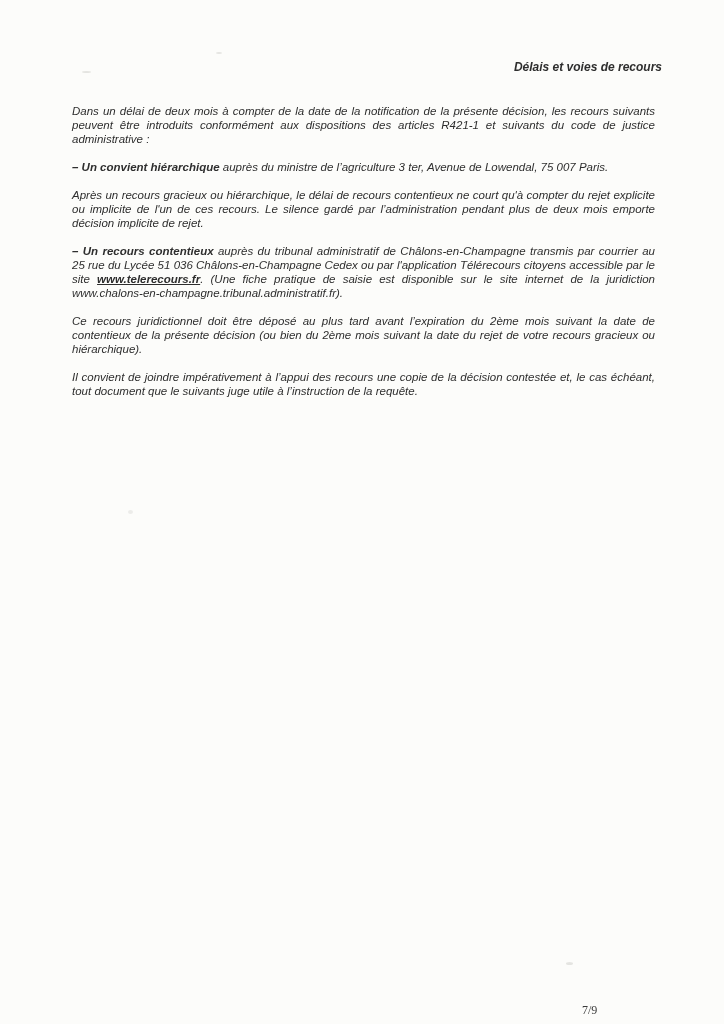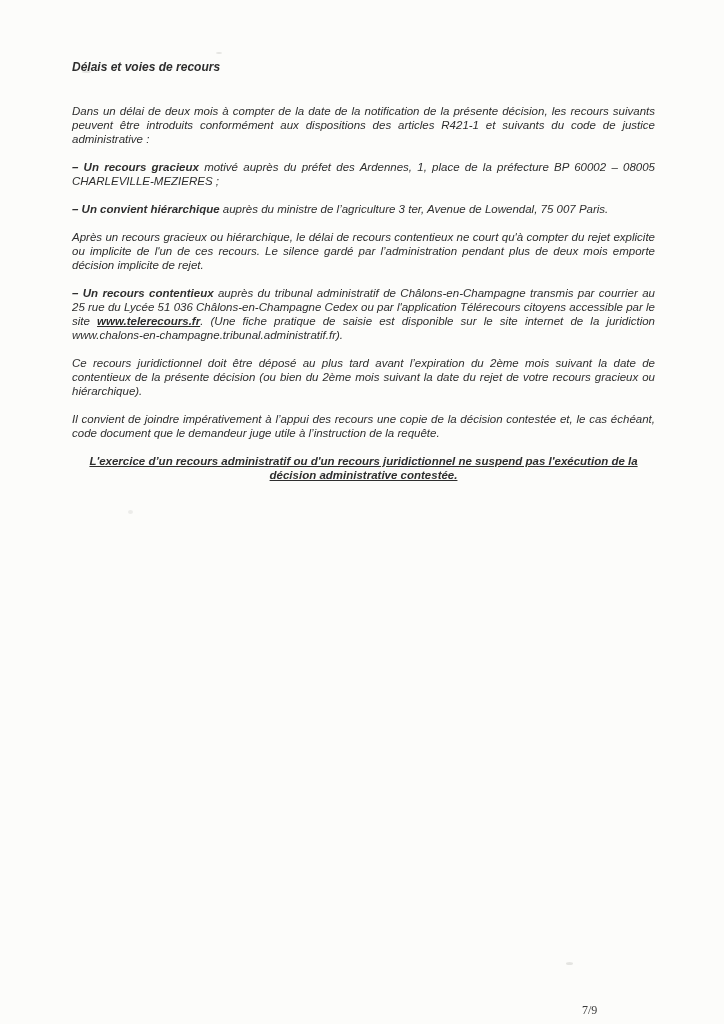--- a/index.html
+++ b/index.html
@@ -24,21 +24,21 @@
     left: 72px;
     top: 60px;
     width: 590px;
     font-family: "Liberation Sans", sans-serif;
     font-style: italic;
     font-size: 11.5px;
     line-height: 14px;
     color: #2e2e2e;
   }
   .doc-title {
-    text-align: left;
+    text-align: right;
     font-weight: bold;
     font-size: 12px;
     margin: 0 0 30px 0;
   }
   .paragraphs p {
     margin: 0 7px 14px 0;
     text-align: justify;
   }
   .paragraphs p.center {
     text-align: center;
@@ -73,24 +73,22 @@
 <div class="page" style="background: rgb(252, 252, 250);">
   <span class="speck s1"></span>
   <span class="speck s2"></span>
   <span class="speck s3"></span>
   <span class="speck s4"></span>
 
   <div class="content" style="color: rgb(46, 46, 46);">
     <div class="doc-title">Délais et voies de recours</div>
     <div class="paragraphs" id="paragraphs">
         <p><span>Dans un délai de deux mois à compter de la date de la notification de la présente décision, les recours suivants peuvent être introduits conformément aux dispositions des articles R421-1 et suivants du code de justice administrative :</span></p>
-        <p><span class="b">– Un recours gracieux</span><span> motivé auprès du préfet des Ardennes, 1, place de la préfecture BP 60002 – 08005 CHARLEVILLE-MEZIERES ;</span></p>
         <p><span class="b">– Un convient hiérarchique</span><span> auprès du ministre de l’agriculture 3 ter, Avenue de Lowendal, 75 007 Paris.</span></p>
         <p><span>Après un recours gracieux ou hiérarchique, le délai de recours contentieux ne court qu'à compter du rejet explicite ou implicite de l'un de ces recours. Le silence gardé par l’administration pendant plus de deux mois emporte décision implicite de rejet.</span></p>
         <p><span class="b">– Un recours contentieux</span><span> auprès du tribunal administratif de Châlons-en-Champagne transmis par courrier au 25 rue du Lycée 51 036 Châlons-en-Champagne Cedex ou par l'application Télérecours citoyens accessible par le site </span><span class="b u">www.telerecours.fr</span><span>. (Une fiche pratique de saisie est disponible sur le site internet de la juridiction www.chalons-en-champagne.tribunal.administratif.fr).</span></p>
         <p><span>Ce recours juridictionnel doit être déposé au plus tard avant l’expiration du 2ème mois suivant la date de contentieux de la présente décision (ou bien du 2ème mois suivant la date du rejet de votre recours gracieux ou hiérarchique).</span></p>
-        <p><span>Il convient de joindre impérativement à l’appui des recours une copie de la décision contestée et, le cas échéant, code document que le demandeur juge utile à l’instruction de la requête.</span></p>
-        <p class="center"><span class="b u">L'exercice d’un recours administratif ou d'un recours juridictionnel ne suspend pas l'exécution de la décision administrative contestée.</span></p>
+        <p><span>Il convient de joindre impérativement à l’appui des recours une copie de la décision contestée et, le cas échéant, tout document que le suivants juge utile à l’instruction de la requête.</span></p>
       </div>
   </div>
 
   <div class="footer-pagenum">7/9</div>
 </div>
 
 </body></html>

